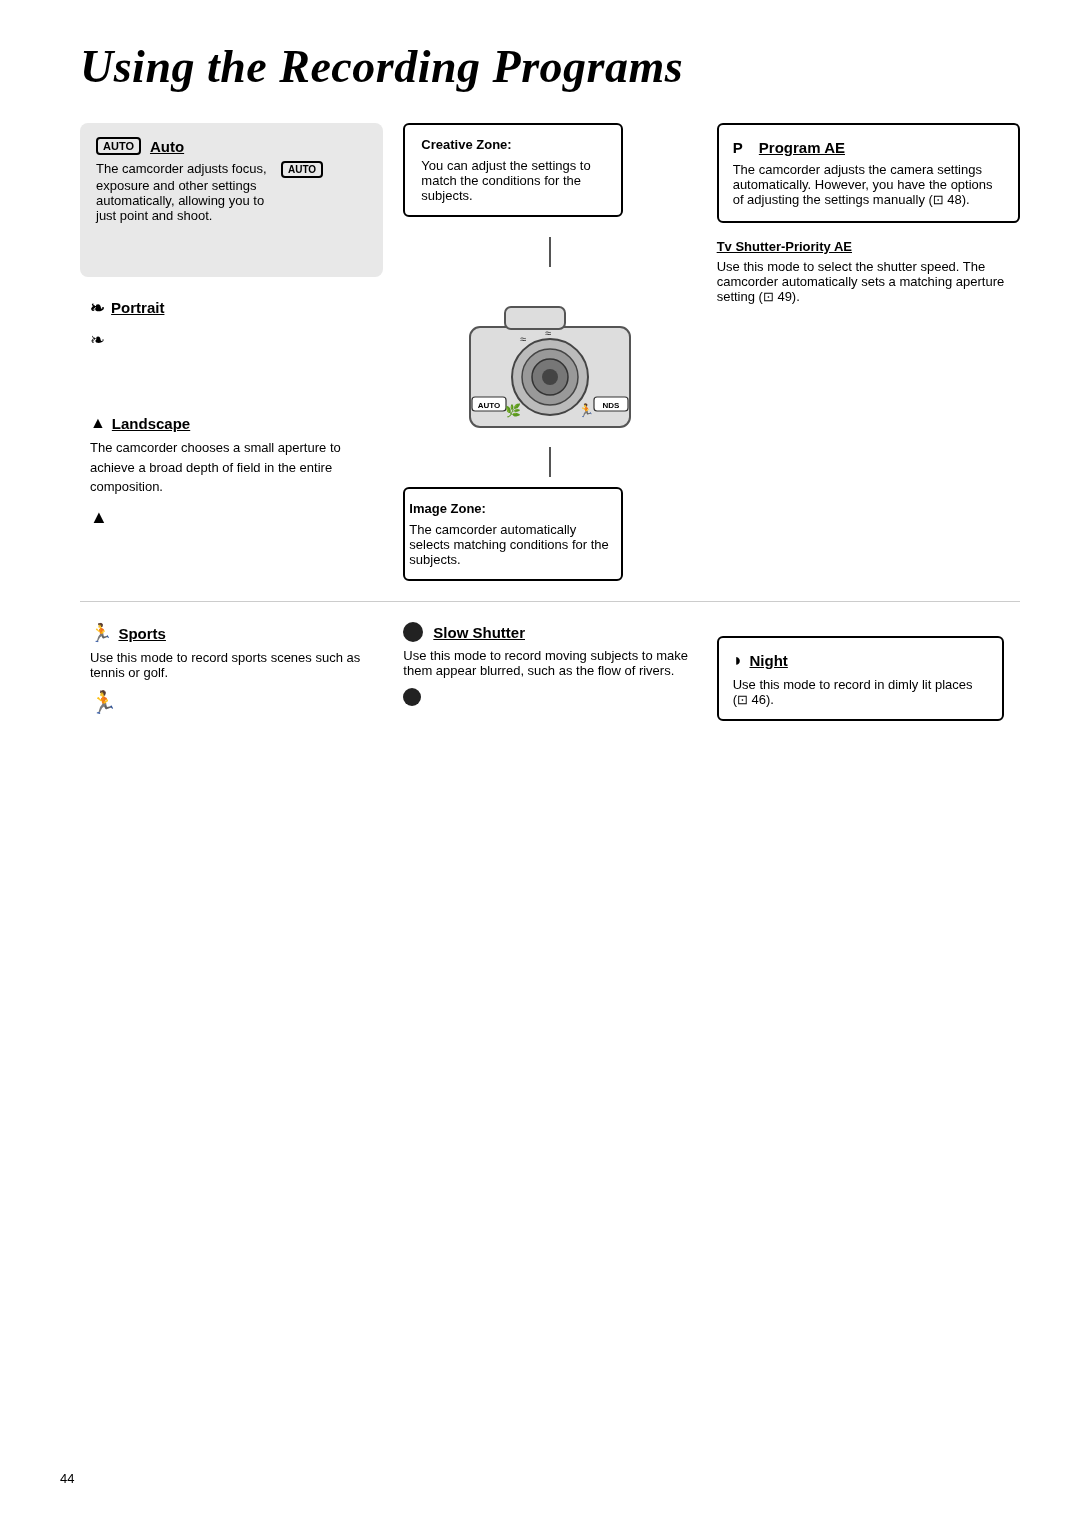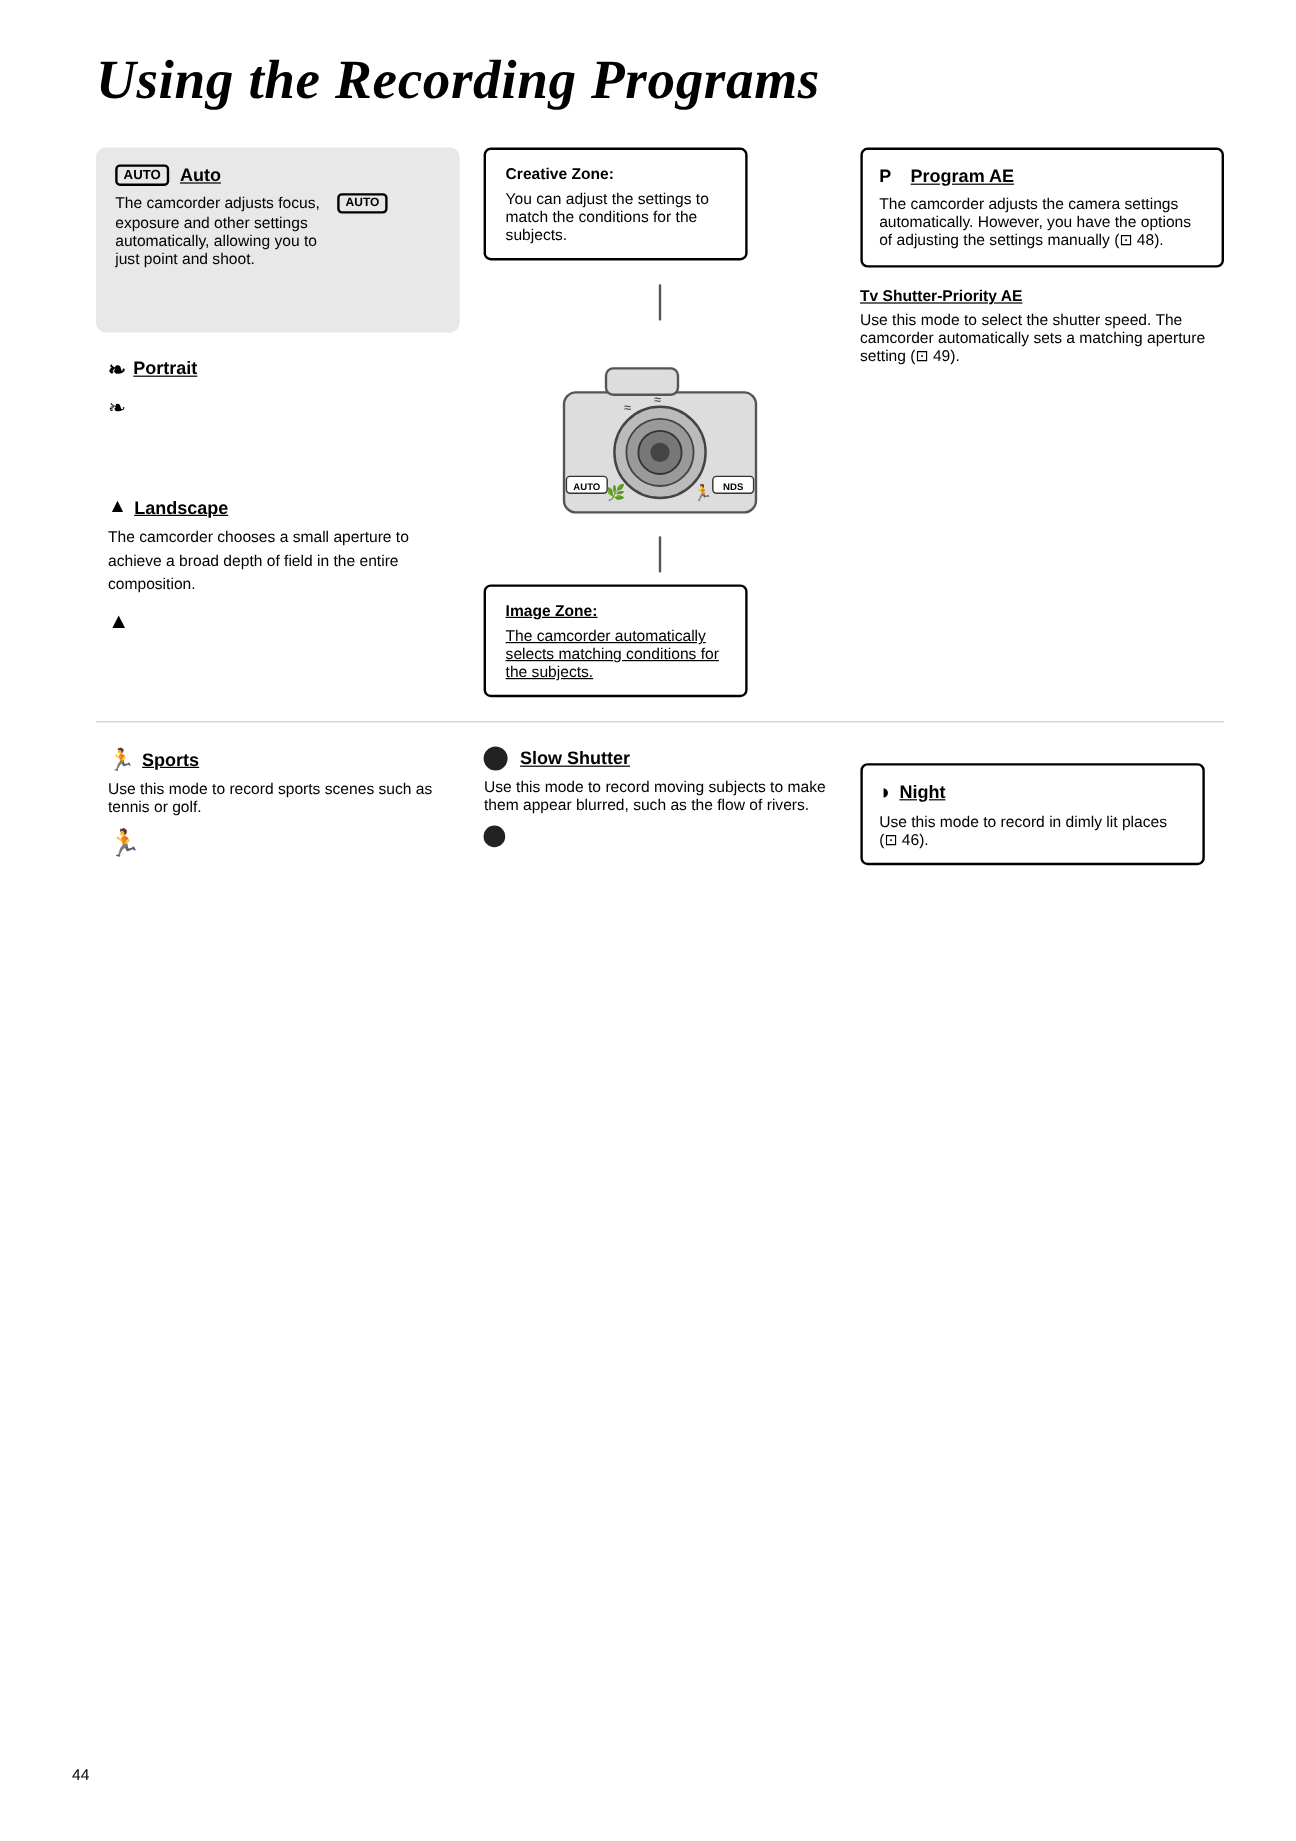--- a/index.html
+++ b/index.html
@@ -90,25 +90,24 @@
       font-size: 13px;
       width: 220px;
     }
     .creative-zone-box .box-title {
       font-weight: bold;
       margin-bottom: 6px;
     }
     .image-zone-box {
       border: 2px solid #000;
       border-radius: 6px;
-      padding: 12px 16px;
+      padding: 12px 4px;
       font-size: 13px;
       width: 220px;
       margin-top: 10px;
-      text-decoration: underline;
     }
     .image-zone-box .box-title {
       font-weight: bold;
       margin-bottom: 6px;
     }
     
     .right-col {
       grid-column: 3;
       grid-row: 1 / 4;
       padding: 0 0 0 10px;

